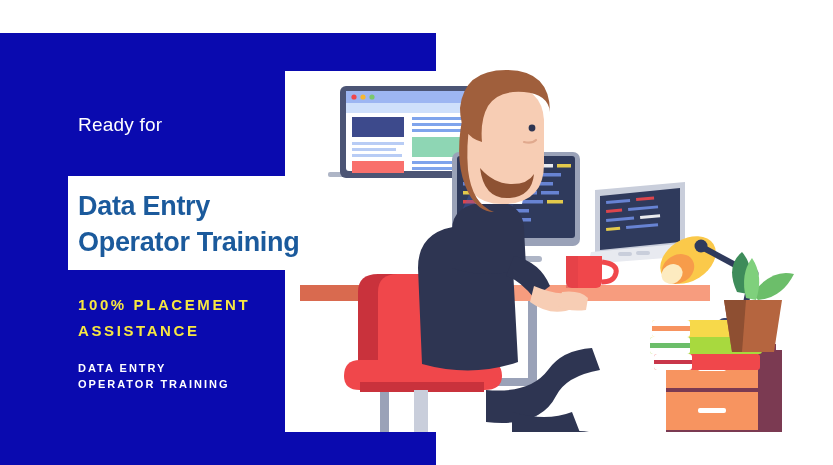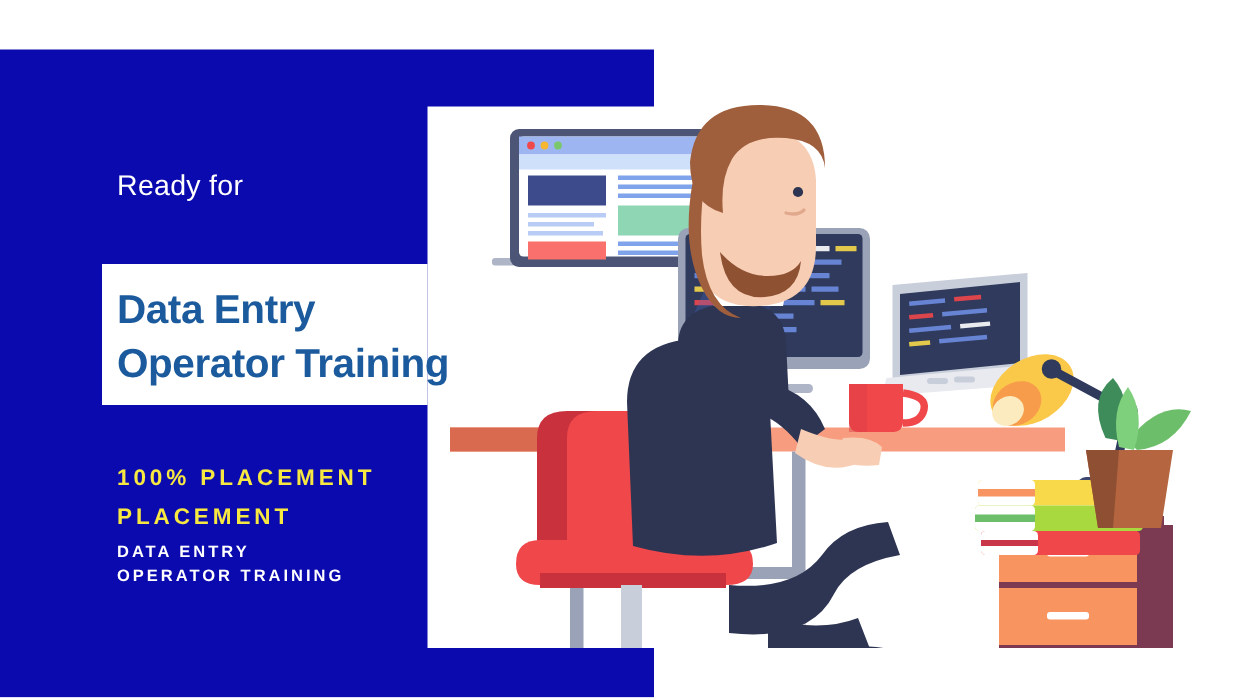--- a/index.html
+++ b/index.html
@@ -18,21 +18,21 @@
   
   .ready{position:absolute;left:78px;top:112px;color:#ffffff;font-size:19px;line-height:25px;
          font-weight:400;letter-spacing:.2px;z-index:40;}
   .ready div{white-space:nowrap;}
 
   .headbox{position:absolute;left:68px;top:176px;width:217px;height:94px;background:#ffffff;z-index:30;}
   .headline{position:absolute;left:78px;top:188px;color:#1B5A9C;font-size:27px;line-height:36px;
             font-weight:700;letter-spacing:-.3px;z-index:40;white-space:nowrap;}
   .headline div{white-space:nowrap;}
 
-  .placement{position:absolute;left:78px;top:306px;color:#F7E741;font-size:15px;line-height:26px;
+  .placement{position:absolute;left:78px;top:292px;color:#F7E741;font-size:15px;line-height:26px;
              font-weight:700;letter-spacing:2.6px;z-index:40;}
   .placement div{white-space:nowrap;}
 
   .subtitle{position:absolute;left:78px;top:360px;color:#ffffff;font-size:11px;line-height:16px;
             font-weight:700;letter-spacing:2px;z-index:40;}
   .subtitle div{white-space:nowrap;}
 
   
   #illus{position:absolute;left:300px;top:60px;width:520px;height:372px;z-index:20;}
   #illus svg{display:block;}
@@ -225,21 +225,21 @@
   </div>
 
   <div class="headbox"></div>
   <div class="headline">
     <div>Data Entry</div>
     <div>Operator Training</div>
   </div>
 
   <div class="placement">
     <div>100% PLACEMENT</div>
-    <div>PLACEMENT</div>
+    <div>ASSISTANCE</div>
   </div>
 
   <div class="subtitle">
     <div>DATA ENTRY</div>
     <div>OPERATOR TRAINING</div>
   </div>
 
 </div>
 
 </body></html>

